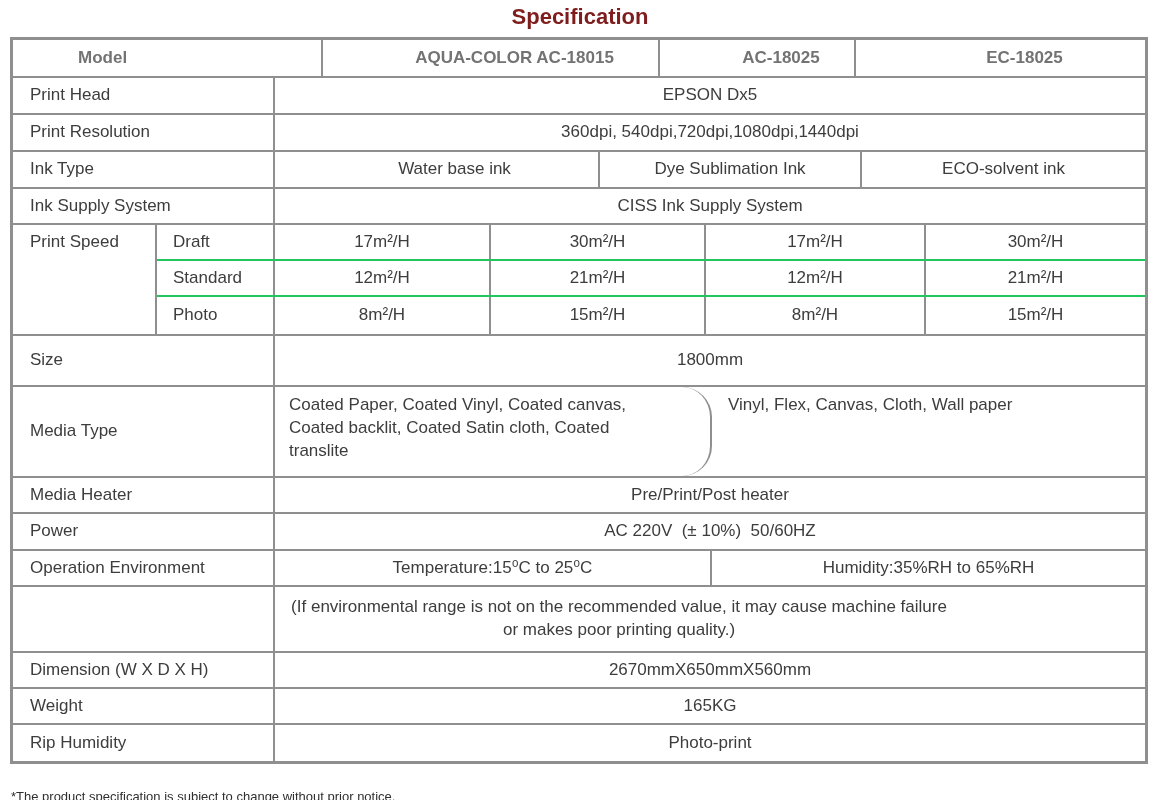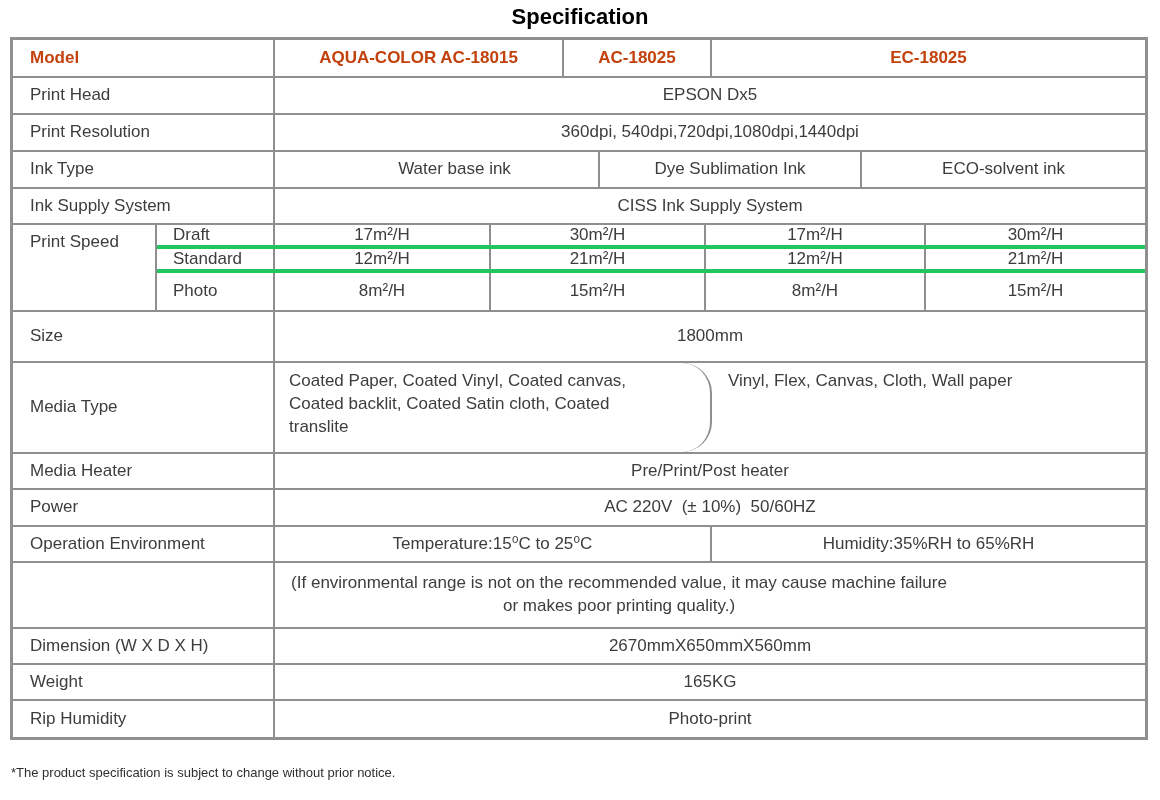--- a/index.html
+++ b/index.html
@@ -7,21 +7,21 @@
     width: 1160px; height: 800px;
     background: #ffffff;
     font-family: "Liberation Sans", "DejaVu Sans", sans-serif;
     color: #3d3d3d;
     overflow: hidden;
   }
   .title {
     text-align: center;
     font-weight: bold;
     font-size: 22px;
-    color: #000000;
+    color: #7f1d1d;
     padding: 4px 0 7px 0;
   }
   .spec-table {
     margin-left: 10px;
     width: 1138px;
     border: 3px solid #8f8f8f;
     background: #fff;
   }
   .row {
     display: flex;
@@ -41,21 +41,21 @@
     line-height: 1.35;
   }
   .cell.last { border-right: none; text-align: center; }
   .cell.label {
     justify-content: flex-start;
     text-align: left;
     padding-left: 17px;
     width: 262px;
     flex: none;
   }
-  .bold { font-weight: bold; color: #c2410c; }
+  .bold { font-weight: bold; color: #737373; margin-left: 48px; }
 
   
   .r-header { height: 38px; }
   .r37 { height: 37px; }
   .r36 { height: 36px; }
   .r35 { height: 51px; }
   .r-media { height: 91px; }
   .r-note { height: 66px; }
 
   
@@ -68,21 +68,21 @@
   .c-ink1 { width: 289px; flex: none; margin-left: 36px; }
   .c-ink2 { width: 262px; flex: none; }
 
   
   .c-half1 { width: 437px; flex: none; }
 
   
   .speed-main { width: 144px; flex: none; border-right: 2px solid #8f8f8f;
     display: flex; align-items: flex-start; padding: 7px 0 0 17px; font-size: 17px; }
   .speed-rows { flex: 1; display: flex; flex-direction: column; }
-  .speed-row { display: flex; border-bottom: 4px solid #22c55e; height: 24px; }
+  .speed-row { display: flex; border-bottom: 2px solid #22c55e; height: 36px; }
   .speed-row:last-child { border-bottom: none; height: 37px; }
   .c-mode { width: 118px; flex: none; justify-content: flex-start; text-align: left; padding-left: 16px; }
   .c-s1 { width: 216px; flex: none; }
   .c-s2 { width: 215px; flex: none; }
   .c-s3 { width: 220px; flex: none; }
 
   
   .media-cell {
     align-items: flex-start;
     justify-content: flex-start;

